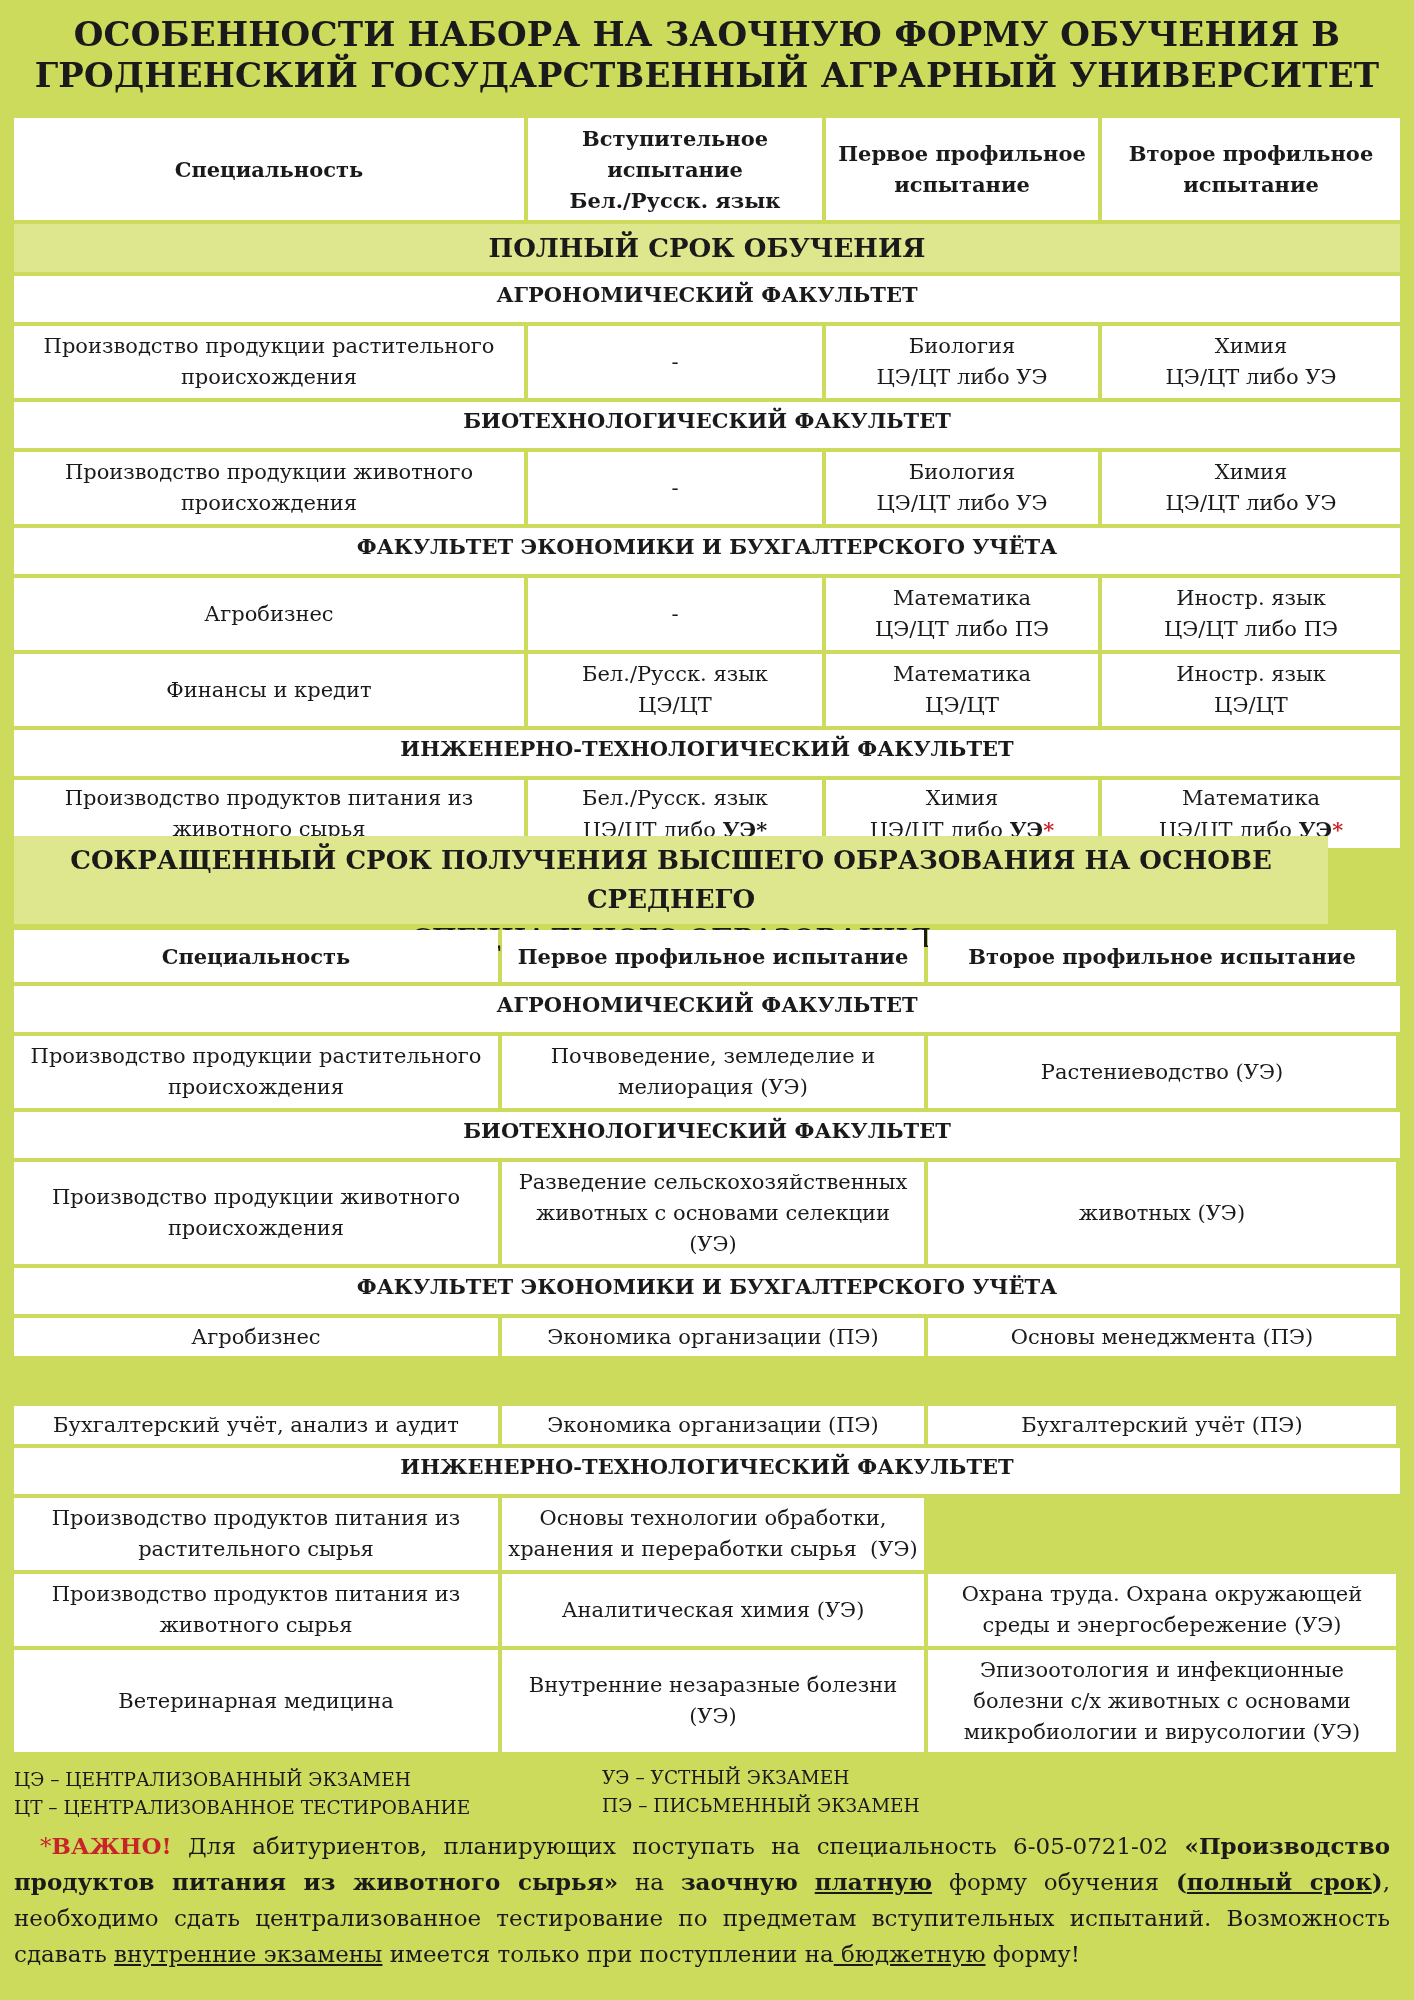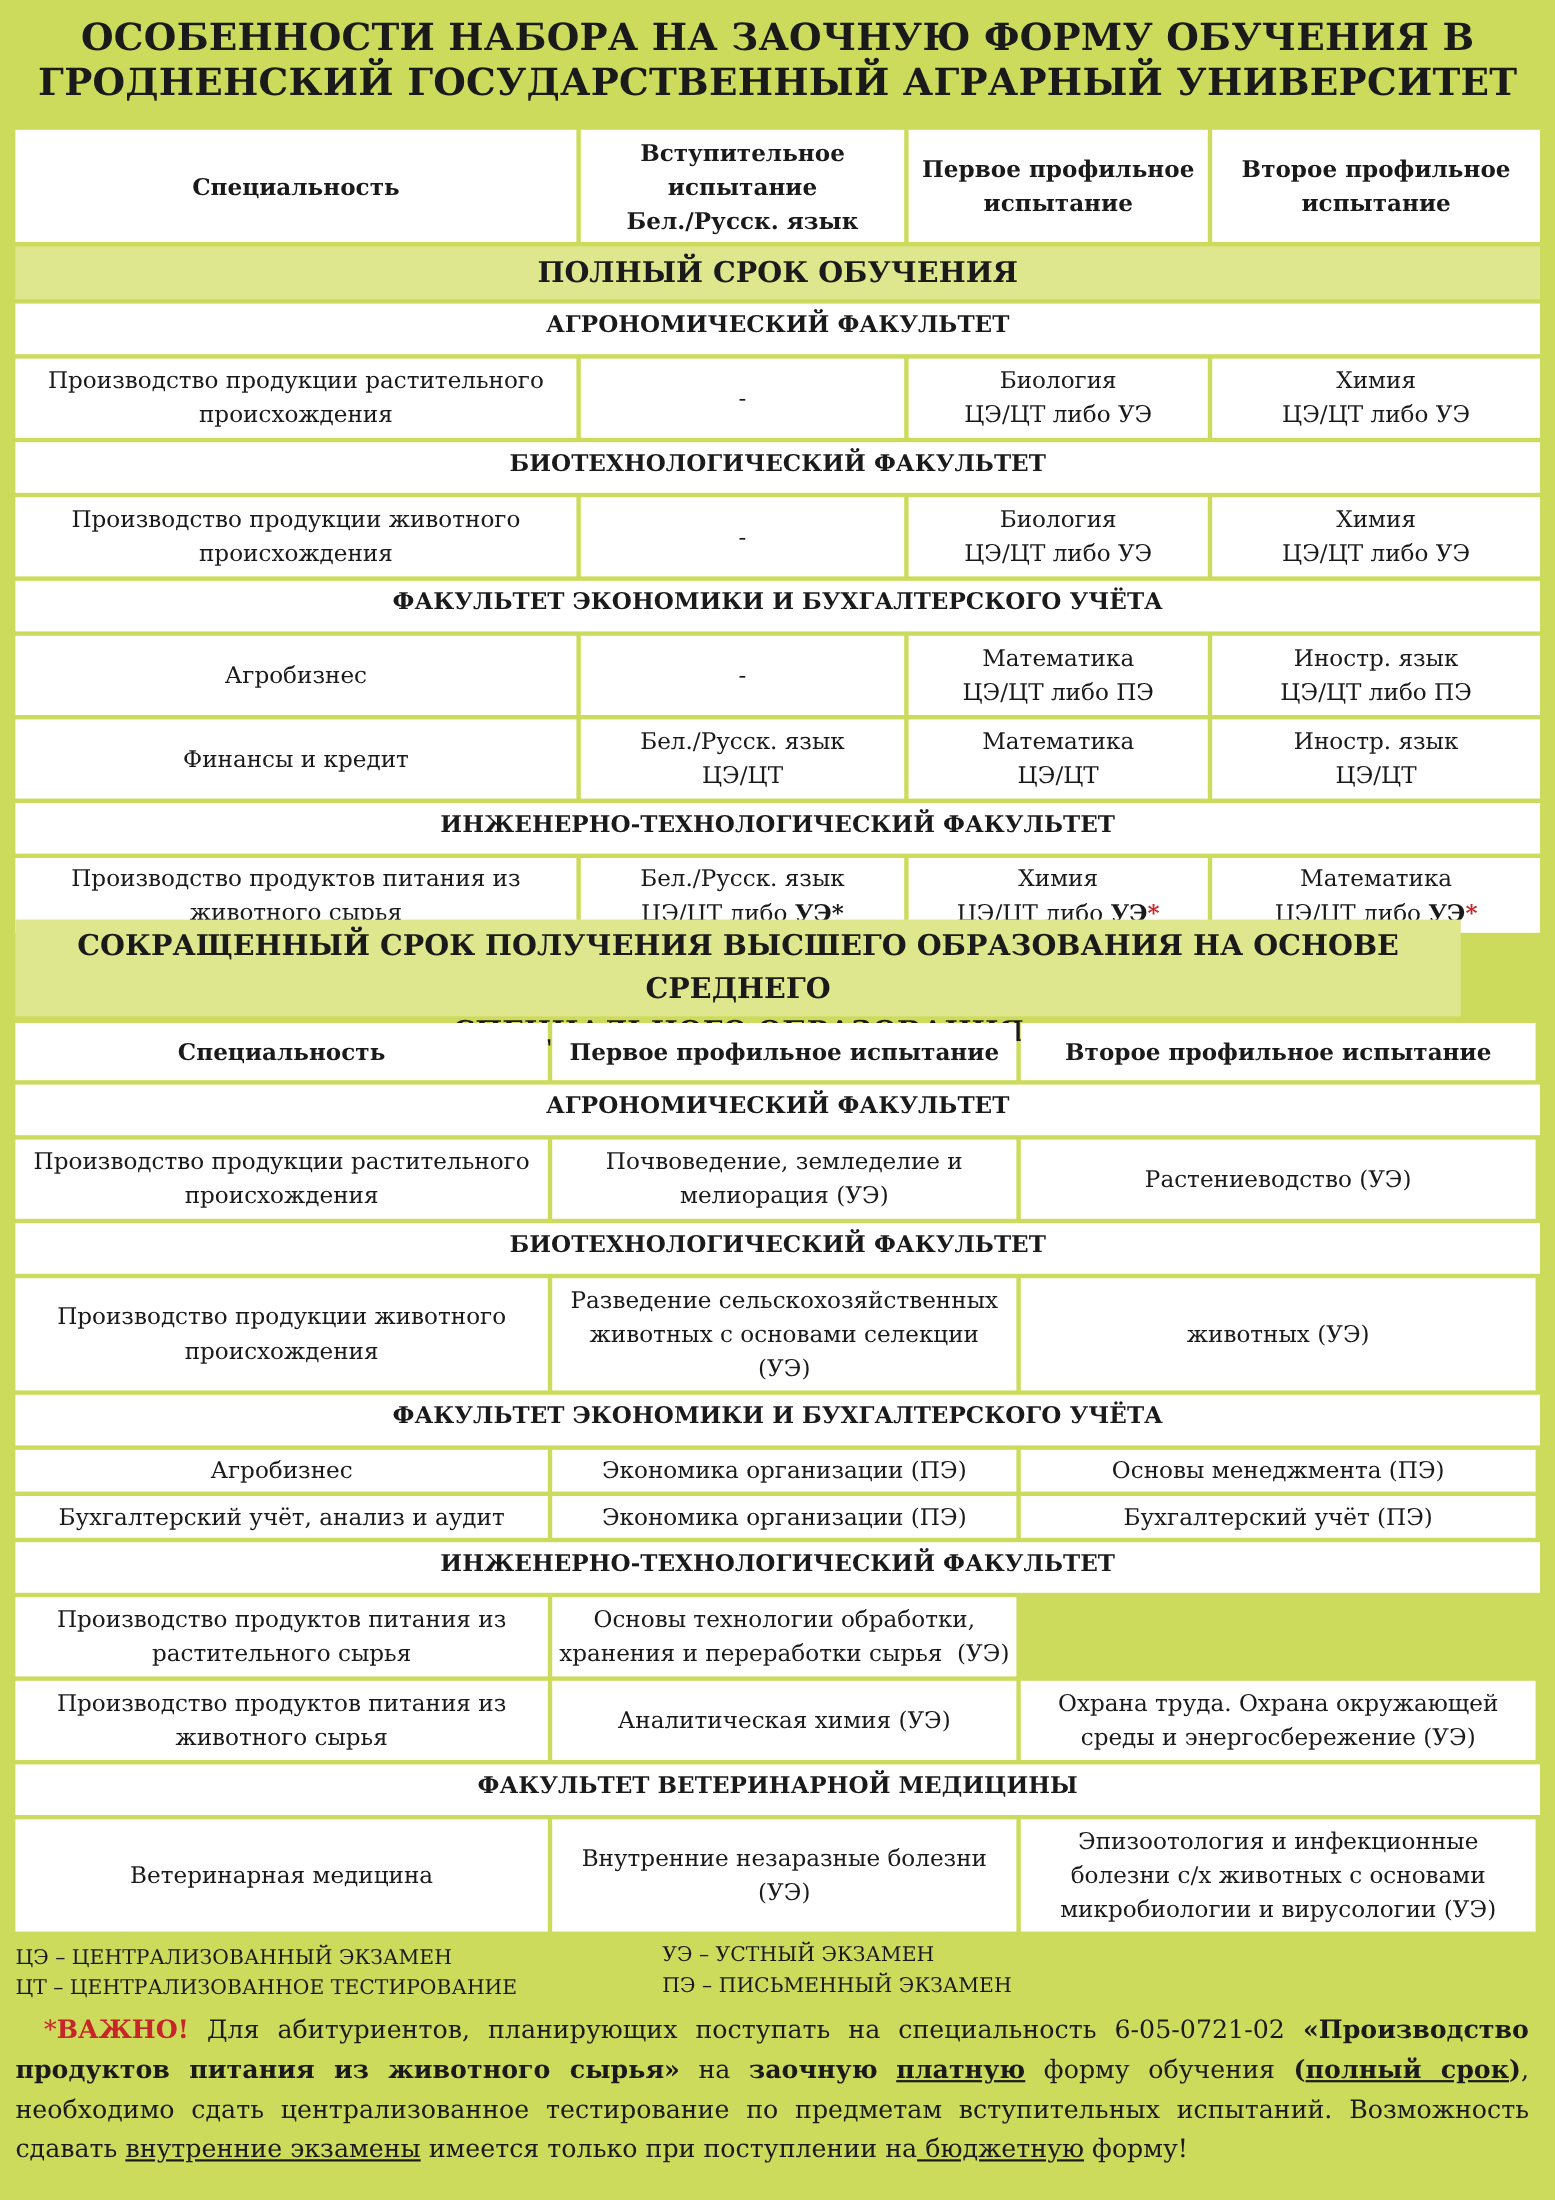--- a/index.html
+++ b/index.html
@@ -277,21 +277,21 @@
         </div>
       </div>
   </div>
 
   <div class="fac">ФАКУЛЬТЕТ ЭКОНОМИКИ И БУХГАЛТЕРСКОГО УЧЁТА</div>
   <div class="row c3" style="height:38px;">
     <div class="cell">Агробизнес</div>
     <div class="cell">Экономика организации (ПЭ)</div>
     <div class="cell">Основы менеджмента (ПЭ)</div>
   </div>
-  <div class="row c3" style="height:38px;">
+  <div class="row c3" style="height:38px;margin-top:46px;">
     <div class="cell">Бухгалтерский учёт, анализ и аудит</div>
     <div class="cell">Экономика организации (ПЭ)</div>
     <div class="cell">Бухгалтерский учёт (ПЭ)</div>
   </div>
 
   <div class="fac">ИНЖЕНЕРНО-ТЕХНОЛОГИЧЕСКИЙ ФАКУЛЬТЕТ</div>
   <div class="row c3" style="height:72px;">
     <div class="cell">
         <div>
           <div>Производство продуктов питания из</div>
@@ -316,21 +316,20 @@
         <div>Аналитическая химия (УЭ)</div>
       </div>
     <div class="cell">
         <div>
           <div>Охрана труда. Охрана окружающей</div>
           <div>среды и энергосбережение (УЭ)</div>
         </div>
       </div>
   </div>
 
-  <div class="fac">ФАКУЛЬТЕТ ВЕТЕРИНАРНОЙ МЕДИЦИНЫ</div>
   <div class="row c3" style="height:102px;">
     <div class="cell">
         <div>Ветеринарная медицина</div>
       </div>
     <div class="cell">
         <div>
           <div>Внутренние незаразные болезни</div>
           <div>(УЭ)</div>
         </div>
       </div>

